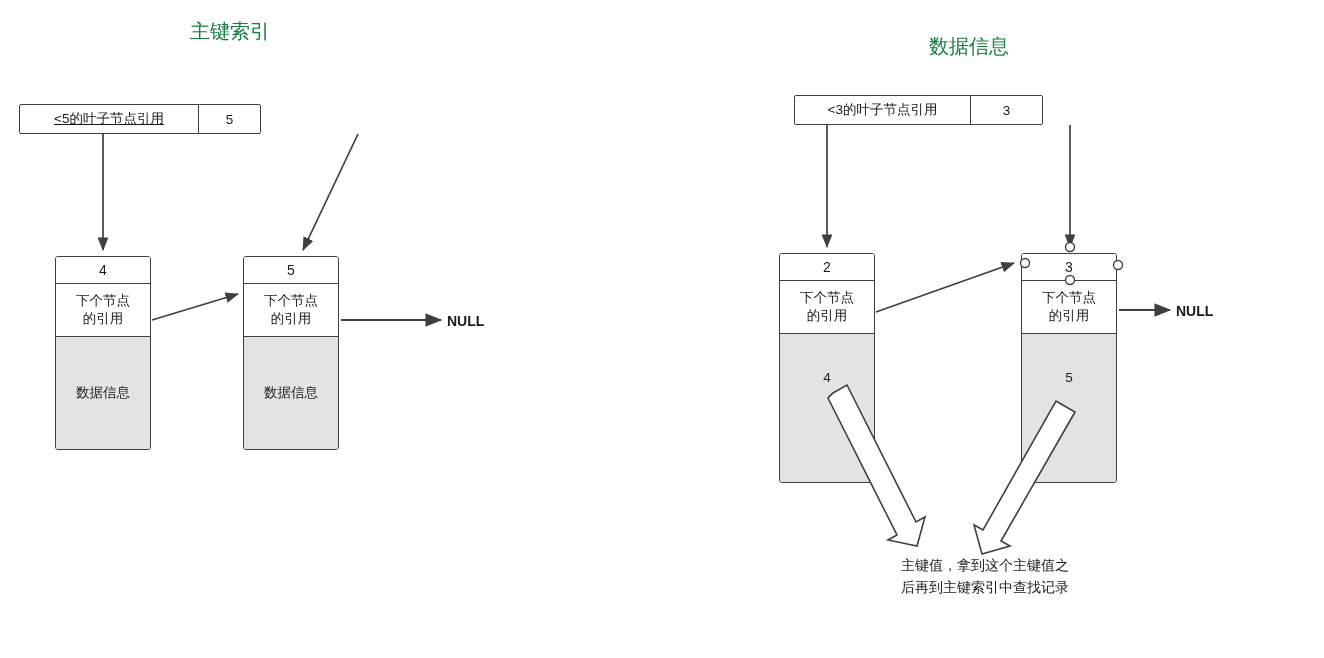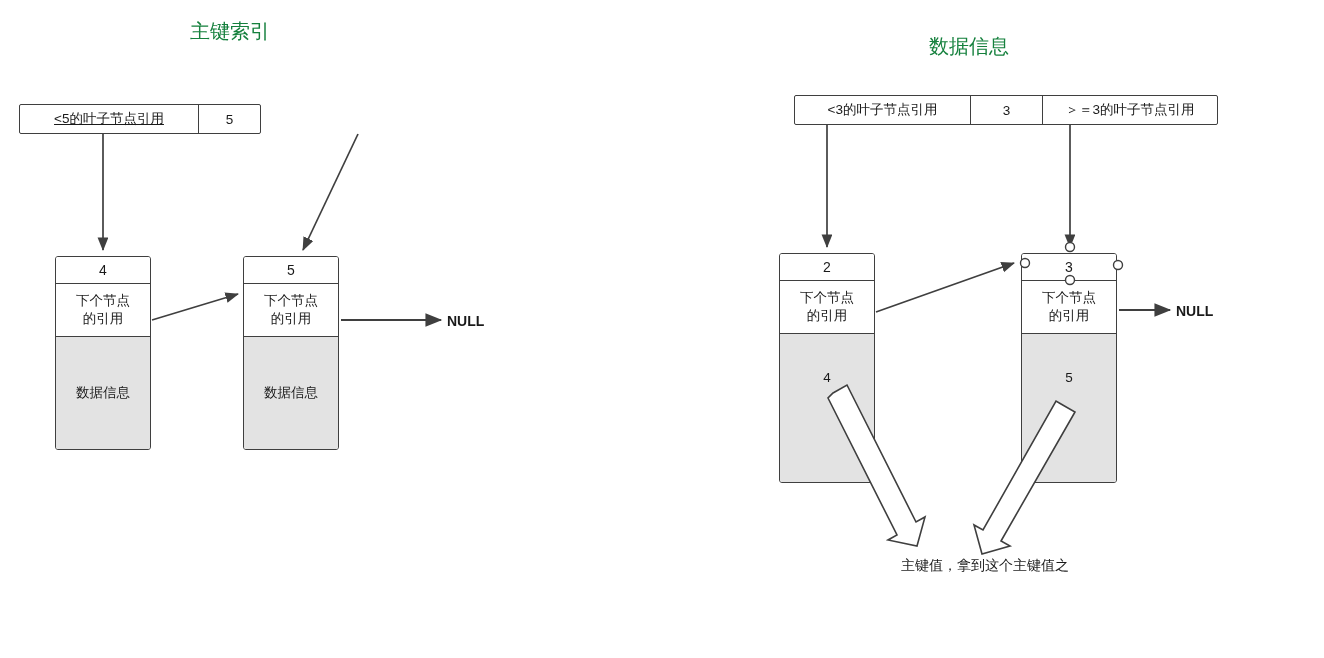--- a/index.html
+++ b/index.html
@@ -140,21 +140,20 @@
     <div class="payload">数据信息</div>
   </div>
 
   <div class="nulllabel" style="left:447px; top:313px;">NULL</div>
 
   <div class="title" style="left:929px; top:33px;">数据信息</div>
 
   <div class="rootbox" id="right-root" style="left:764px; top:95px;margin-left:30px;">
     <div class="rootcell" style="width:175px;">&lt;3的叶子节点引用</div>
     <div class="rootcell" style="width:72px;">3</div>
-    <div class="rootcell" style="width:175px;">＞＝3的叶子节点引用</div>
   </div>
 
   <div class="leaf secondary" style="left:779px; top:253px;">
     <div class="key">2</div>
     <div class="nextref">
       <span>下个节点</span>
       <span>的引用</span>
     </div>
     <div class="payload">4</div>
   </div>
@@ -165,20 +164,21 @@
       <span>下个节点</span>
       <span>的引用</span>
     </div>
     <div class="payload">5</div>
   </div>
 
   <div class="nulllabel" style="left:1176px; top:303px;">NULL</div>
 
   <div class="caption" style="left:855px; top:554px; width:260px;">
     <div>主键值，拿到这个主键值之</div>
+    <div>后再到主键索引中查找记录</div>
   </div>
 
   <svg class="overlay" viewBox="0 0 1324 658">
     <defs>
       <marker id="arrowSmall" markerWidth="9" markerHeight="9" refX="7.4" refY="3.2" orient="auto" markerUnits="strokeWidth">
         <path d="M0,0 L8,3.2 L0,6.4 z" fill="#3f3f3f"></path>
       </marker>
     </defs>
 
     <path d="M103,134 L103,250" fill="none" stroke="#3f3f3f" stroke-width="1.7" marker-end="url(#arrowSmall)"></path>

